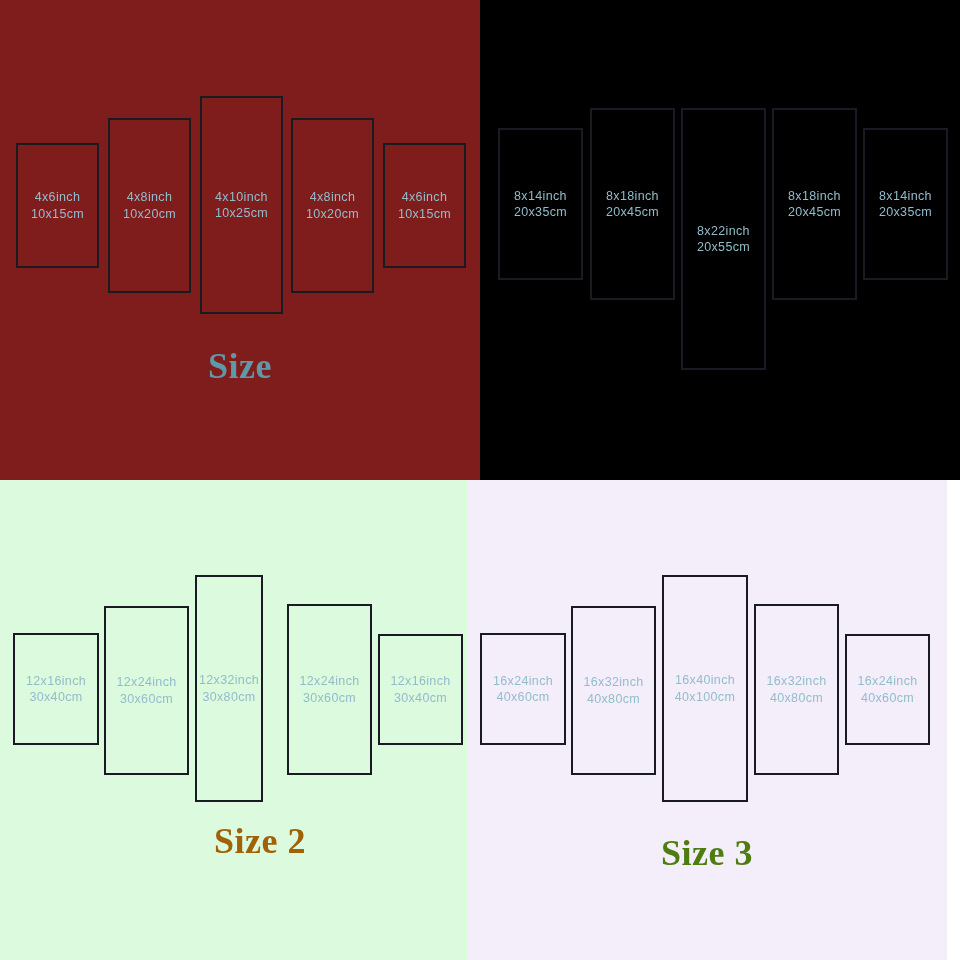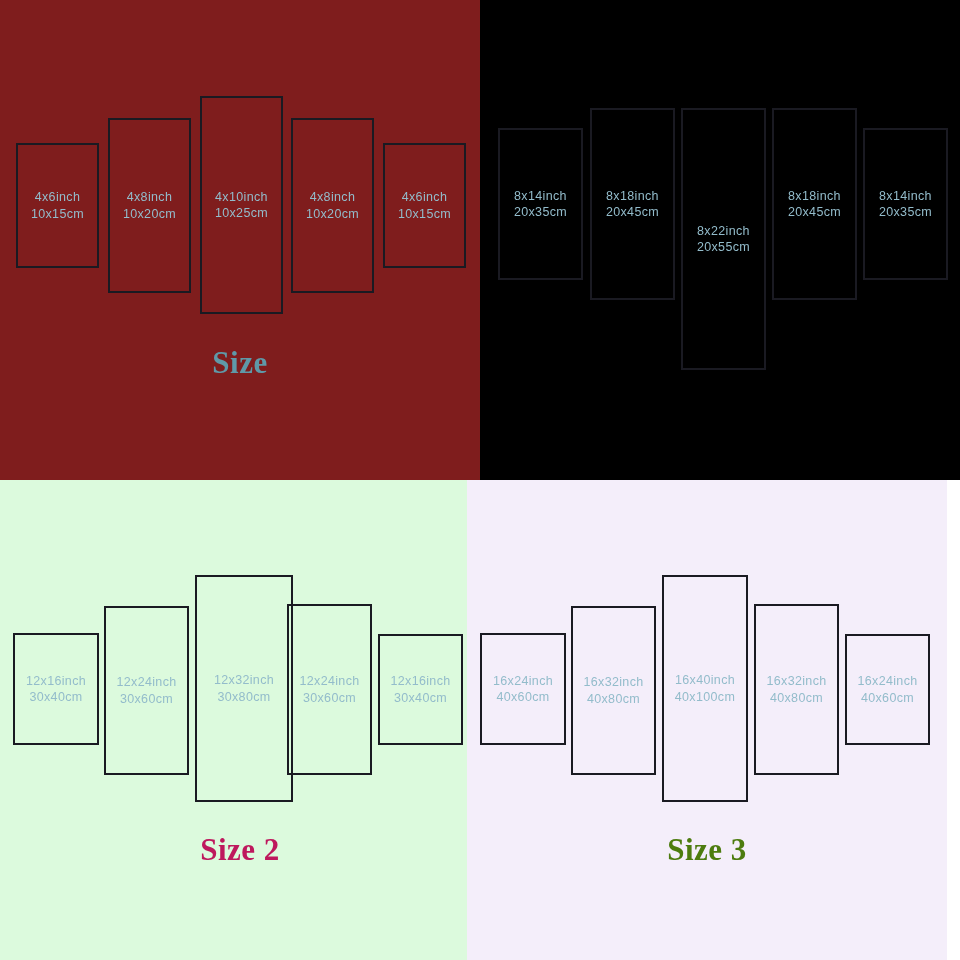--- a/index.html
+++ b/index.html
@@ -50,21 +50,21 @@
   }
   .panel-label .ln {
     display: block;
   }
   .quad-title {
     position: absolute;
     width: 100%;
     text-align: center;
     font-family: "Liberation Serif", serif;
     font-weight: bold;
-    font-size: 31px;
+    font-size: 36px;
     color: #5f99a8;
     letter-spacing: 0.5px;
     user-select: none;
   }
 </style>
 </head>
 <body>
 
 <div id="canvas" style="width: 960px; height: 960px;">
     <div class="quadrant" style="left: 0px; top: 0px; background: #7f1d1d;">
@@ -143,40 +143,40 @@
             <span class="ln">12x16inch</span>
             <span class="ln">30x40cm</span>
           </div>
         </div>
         <div class="panel" style="left: 104px; top: 126px; width: 85px; height: 169px; border-color: rgb(26, 26, 34);">
           <div class="panel-label" style="color: rgb(147, 188, 203);">
             <span class="ln">12x24inch</span>
             <span class="ln">30x60cm</span>
           </div>
         </div>
-        <div class="panel" style="left: 195px; top: 95px; width: 98px; height: 227px; border-color: rgb(26, 26, 34);">
+        <div class="panel" style="left: 195px; top: 95px; width: 68px; height: 227px; border-color: rgb(26, 26, 34);">
           <div class="panel-label" style="color: rgb(147, 188, 203);">
             <span class="ln">12x32inch</span>
             <span class="ln">30x80cm</span>
           </div>
         </div>
         <div class="panel" style="left: 287px; top: 124px; width: 85px; height: 171px; border-color: rgb(26, 26, 34);">
           <div class="panel-label" style="color: rgb(147, 188, 203);">
             <span class="ln">12x24inch</span>
             <span class="ln">30x60cm</span>
           </div>
         </div>
         <div class="panel" style="left: 378px; top: 154px; width: 85px; height: 111px; border-color: rgb(26, 26, 34);">
           <div class="panel-label" style="color: rgb(147, 188, 203);">
             <span class="ln">12x16inch</span>
             <span class="ln">30x40cm</span>
           </div>
         </div>
       </div>
-      <div class="quad-title" style="top: 352px; color: #be185d;">Size 2</div>
+      <div class="quad-title" style="top: 340px; color: #a16207; margin-left: 20px;">Size 2</div>
     </div>
     <div class="quadrant" style="left: 467px; top: 480px; background: rgb(244, 238, 250);">
       <div class="panels">
         <div class="panel" style="left: 13px; top: 153px; width: 86px; height: 112px; border-color: rgb(26, 26, 34);">
           <div class="panel-label" style="color: rgb(147, 188, 203);">
             <span class="ln">16x24inch</span>
             <span class="ln">40x60cm</span>
           </div>
         </div>
         <div class="panel" style="left: 104px; top: 126px; width: 85px; height: 169px; border-color: rgb(26, 26, 34);">

